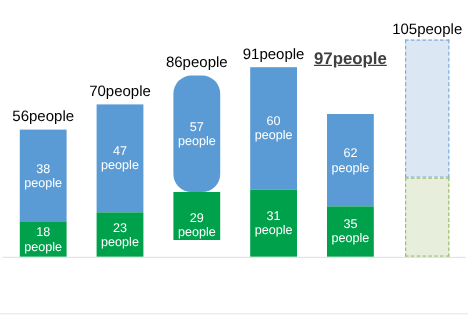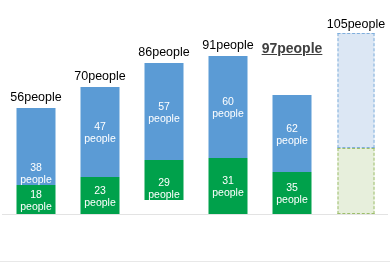--- a/index.html
+++ b/index.html
@@ -106,21 +106,21 @@
 </head>
 <body>
 
 <div id="chart-root">
 
   <div class="plot">
 
     <div class="bar-group" style="left:4px;">
       <div class="total-label" style="bottom:161px;">56people</div>
       <div class="bar-stack" style="height:106px;">
-        <div class="seg blue" style="height:77px;justify-content:flex-end;">
+        <div class="seg blue" style="height:77px;">
           <span class="v1">38</span>
           <span class="v2">people</span>
         </div>
         <div class="seg green" style="height:29px;">
           <span class="v1">18</span>
           <span class="v2">people</span>
         </div>
       </div>
 
     </div>
@@ -136,21 +136,21 @@
           <span class="v1">23</span>
           <span class="v2">people</span>
         </div>
       </div>
 
     </div>
 
     <div class="bar-group" style="left:132px;">
       <div class="total-label" style="bottom:206px;">86people</div>
       <div class="bar-stack" style="height:151px;">
-        <div class="seg blue" style="height:97px;">
+        <div class="seg blue" style="height:97px;border-radius:15px;">
           <span class="v1">57</span>
           <span class="v2">people</span>
         </div>
         <div class="seg green" style="height:40px;justify-content:flex-end;">
           <span class="v1">29</span>
           <span class="v2">people</span>
         </div>
       </div>
 
     </div>

